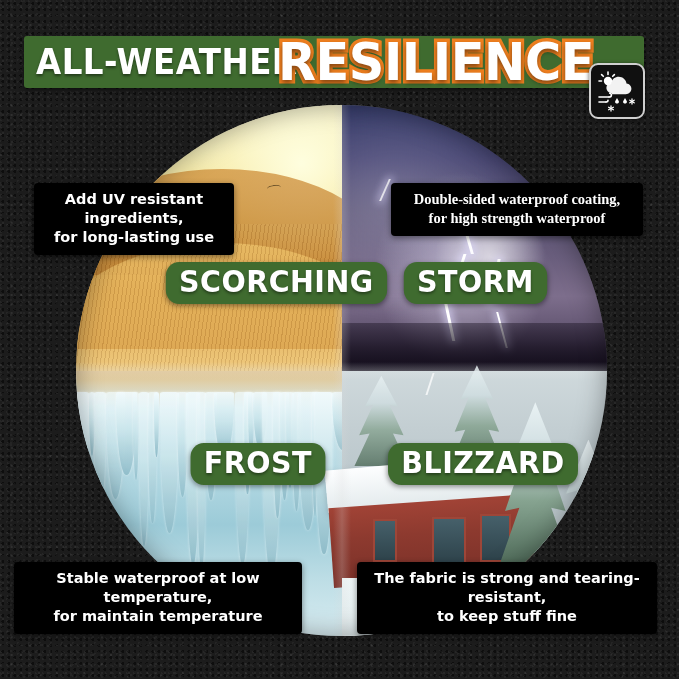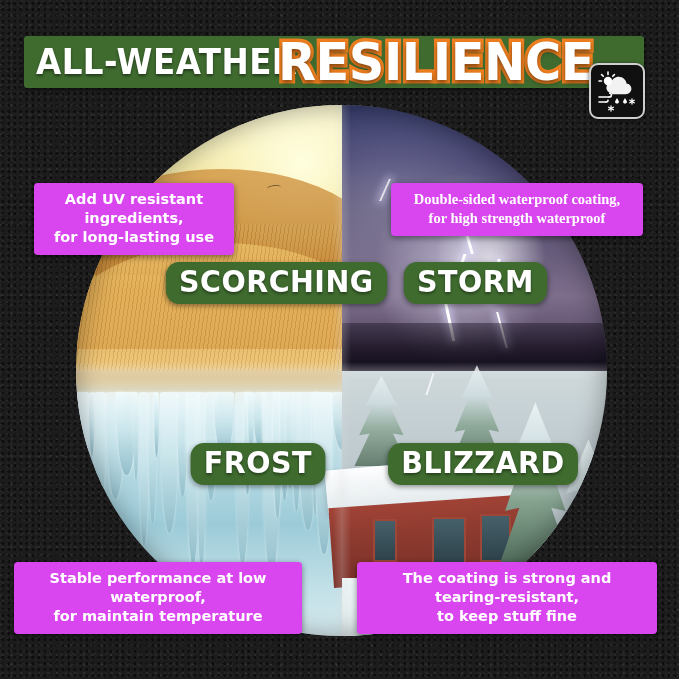--- a/index.html
+++ b/index.html
@@ -237,21 +237,21 @@
     transform:scaleX(.95);
   }
   #pill-scorching{ left:160px; top:262px; }
   #pill-storm    { left:400px; top:262px; }
   #pill-frost    { left:187px; top:443px; }
   #pill-blizzard { left:383px; top:443px; }
 
   
   .caption{
     position:absolute;
-    background:#d946ef;
+    background:#000000;
     color:#ffffff;
     font-family:"DejaVu Sans", sans-serif;
     font-size:14.5px;
     line-height:19px;
     font-weight:600;
     padding:7px 14px 8px;
     border-radius:4px;
     text-align:center;
     box-shadow:0 2px 6px rgba(0,0,0,.45);
     white-space:pre-line;
@@ -391,16 +391,16 @@
 
 <div class="pill" id="pill-scorching">SCORCHING</div>
 <div class="pill" id="pill-storm">STORM</div>
 <div class="pill" id="pill-frost">FROST</div>
 <div class="pill" id="pill-blizzard">BLIZZARD</div>
 
 <div class="caption" id="caption-scorching">Add UV resistant ingredients,
 for long-lasting use</div>
 <div class="caption" id="caption-storm">Double-sided waterproof coating,
 for high strength waterproof</div>
-<div class="caption" id="caption-frost">Stable performance at low waterproof,
+<div class="caption" id="caption-frost">Stable waterproof at low temperature,
 for maintain temperature</div>
-<div class="caption" id="caption-blizzard">The coating is strong and tearing-resistant,
+<div class="caption" id="caption-blizzard">The fabric is strong and tearing-resistant,
 to keep stuff fine</div>
 
 </body></html>

